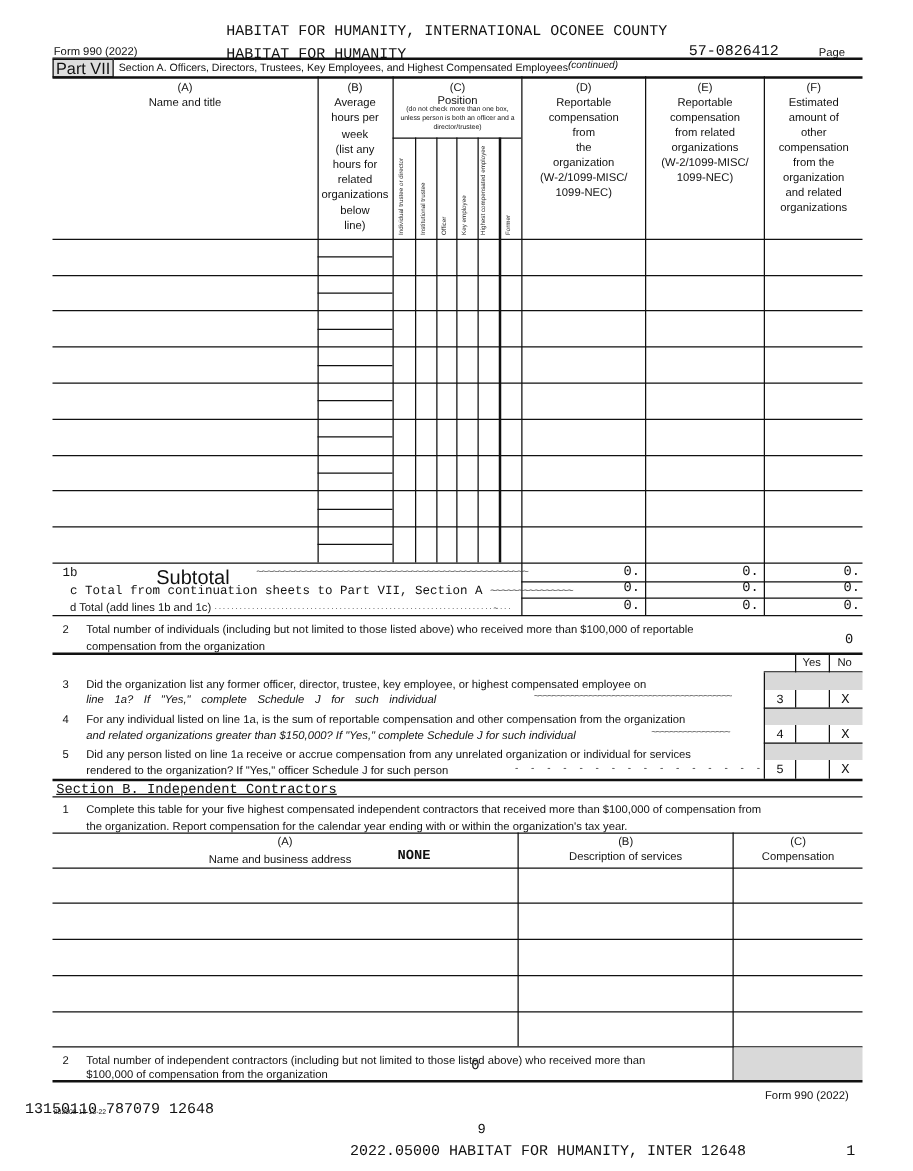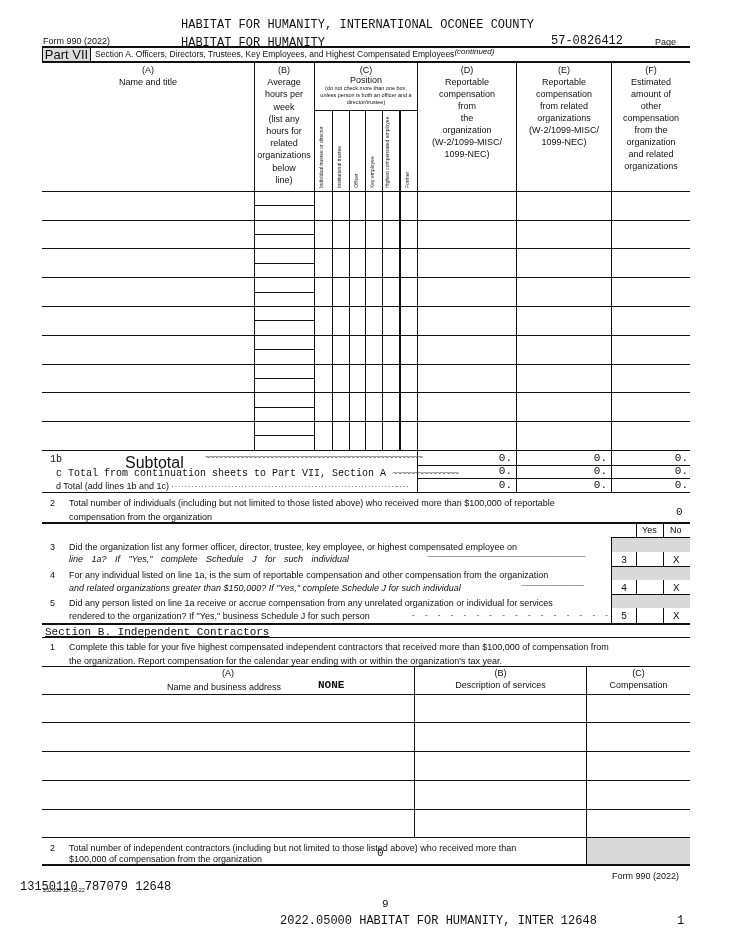--- a/index.html
+++ b/index.html
@@ -181,21 +181,21 @@
 <div class="abs small" style="left:50px;top:570px;">4</div>
 <div class="abs small" style="left:69px;top:570px;">For any individual listed on line 1a, is the sum of reportable compensation and other compensation from the organization</div>
 <div class="abs small" style="left:69px;top:583px;font-style:italic;">and related organizations greater than $150,000? If "Yes," complete Schedule J for such individual</div>
 <div class="abs" style="left:521px;top:581px;font-size:8px;color:#444;letter-spacing:-1px;">~~~~~~~~~~~~~~~~~</div>
 <div class="abs mono" style="left:621px;top:583px;font-size:10px;">4</div>
 <div class="abs mono" style="left:641px;top:583px;font-size:10px;"></div>
 <div class="abs mono" style="left:673px;top:582px;font-size:11px;">X</div>
 
 <div class="abs small" style="left:50px;top:598px;">5</div>
 <div class="abs small" style="left:69px;top:598px;">Did any person listed on line 1a receive or accrue compensation from any unrelated organization or individual for services</div>
-<div class="abs small" style="left:69px;top:611px;">rendered to the organization? If "Yes," business Schedule J for such person</div>
+<div class="abs small" style="left:69px;top:611px;">rendered to the organization? If "Yes," officer Schedule J for such person</div>
 <div class="abs" style="left:412px;top:610px;font-size:8px;color:#333;letter-spacing:4px;">- - - - - - - - - - - - - - - -</div>
 <div class="abs mono" style="left:621px;top:611px;font-size:10px;">5</div>
 <div class="abs mono" style="left:641px;top:611px;font-size:10px;"></div>
 <div class="abs mono" style="left:673px;top:610px;font-size:11px;">X</div>
 
 <div class="hl thick" style="left:42px;top:623px;width:648px;"></div>
 
 <div class="abs mono" style="left:45px;top:626px;font-size:11px;text-decoration:underline;">Section B. Independent Contractors</div>
 <div class="hl" style="left:42px;top:637px;width:648px;"></div>
 <div class="abs small" style="left:50px;top:642px;">1</div>

